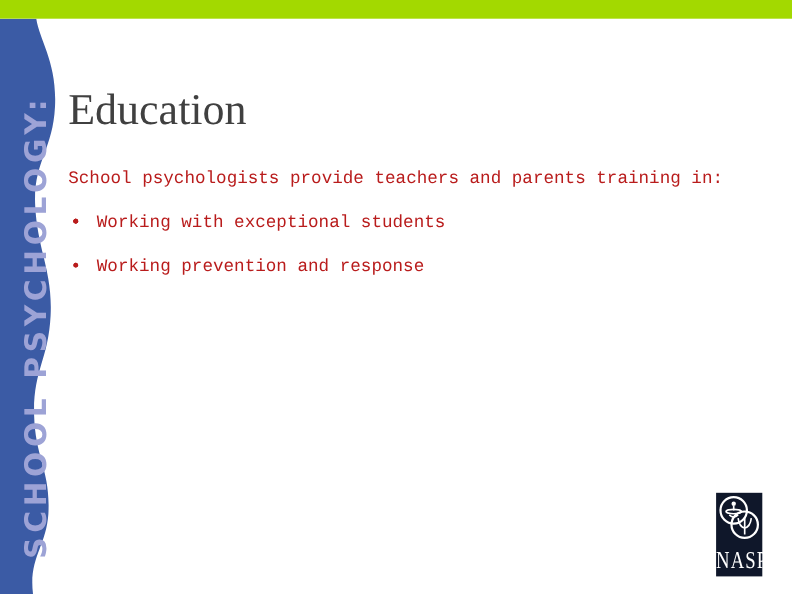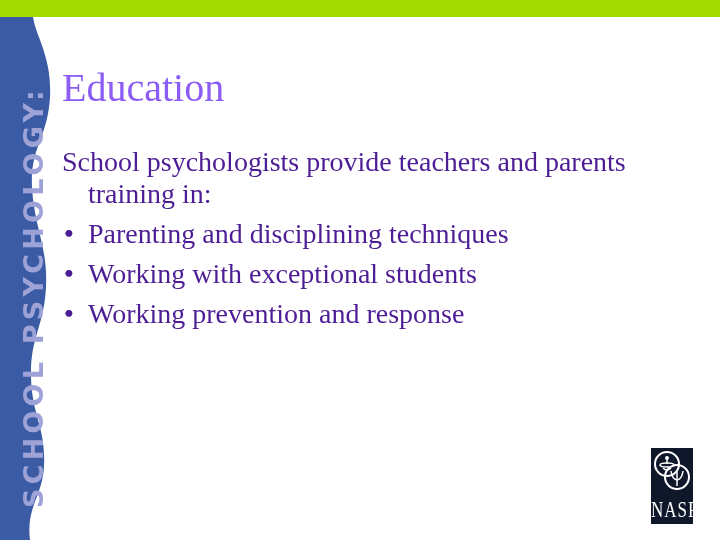--- a/index.html
+++ b/index.html
@@ -18,28 +18,28 @@
     white-space: nowrap;
     font-family: "DejaVu Sans", sans-serif;
     font-weight: bold;
     font-size: 27px;
     letter-spacing: 4.2px;
     color: #9da3d6;
     line-height: 1;
     margin-top: -14px;
   }
   .title {
-    position: absolute; left: 62px; top: 68px;
+    position: absolute; left: 62px; top: 80px;
     font-family: "Liberation Serif", serif;
-    font-size: 40px; color: #8b5cf6; line-height: 1;
+    font-size: 40px; color: #404040; line-height: 1;
   }
   .body-text {
     position: absolute; left: 62px; top: 146px; width: 620px;
-    font-family: Liberation Serif, serif;
-    font-size: 28px; color: #4c1d95; line-height: 32px;
+    font-family: Liberation Mono, monospace;
+    font-size: 16px; color: #b91c1c; line-height: 32px;
   }
   .intro { padding-left: 26px; text-indent: -26px; margin: 0 0 8px 0; }
   ul { list-style: none; margin: 0; padding: 0; }
   li { position: relative; padding-left: 26px; margin-bottom: 8px; }
   li .bullet { position: absolute; left: 2px; top: 0; }
   .logo { position: absolute; left: 651px; top: 448px; width: 42px; height: 76px; background: #0f172a; }
   .logo-text {
     position: absolute; left: 0; width: 42px; top: 52px; text-align: center;
     font-family: "Liberation Serif", serif; font-size: 17px; color: #fff;
     letter-spacing: 1px; transform: scaleY(1.3);
@@ -58,21 +58,21 @@
 <div class="side-text">
   <span>SCHOOL PSYCHOLOGY:</span>
 </div>
 
 <div class="title">Education</div>
 
 <div class="body-text">
   <p class="intro">School psychologists provide teachers and parents training in:</p>
   <ul>
     <li><span class="bullet">•</span></li>
-    <li><span class="bullet">•</span><span>Parenting and disciplining techniques</span></li>
+    <li><span class="bullet">•</span></li>
     <li><span class="bullet">•</span></li>
     <li><span class="bullet">•</span><span>Working with exceptional students</span></li>
     <li><span class="bullet">•</span></li>
     <li><span class="bullet">•</span><span>Working prevention and response</span></li>
   </ul>
 </div>
 
 <div class="logo">
   <svg width="42" height="52" viewBox="0 0 42 52">
     <circle cx="16" cy="16" r="12" fill="none" stroke="#fff" stroke-width="2"></circle>

